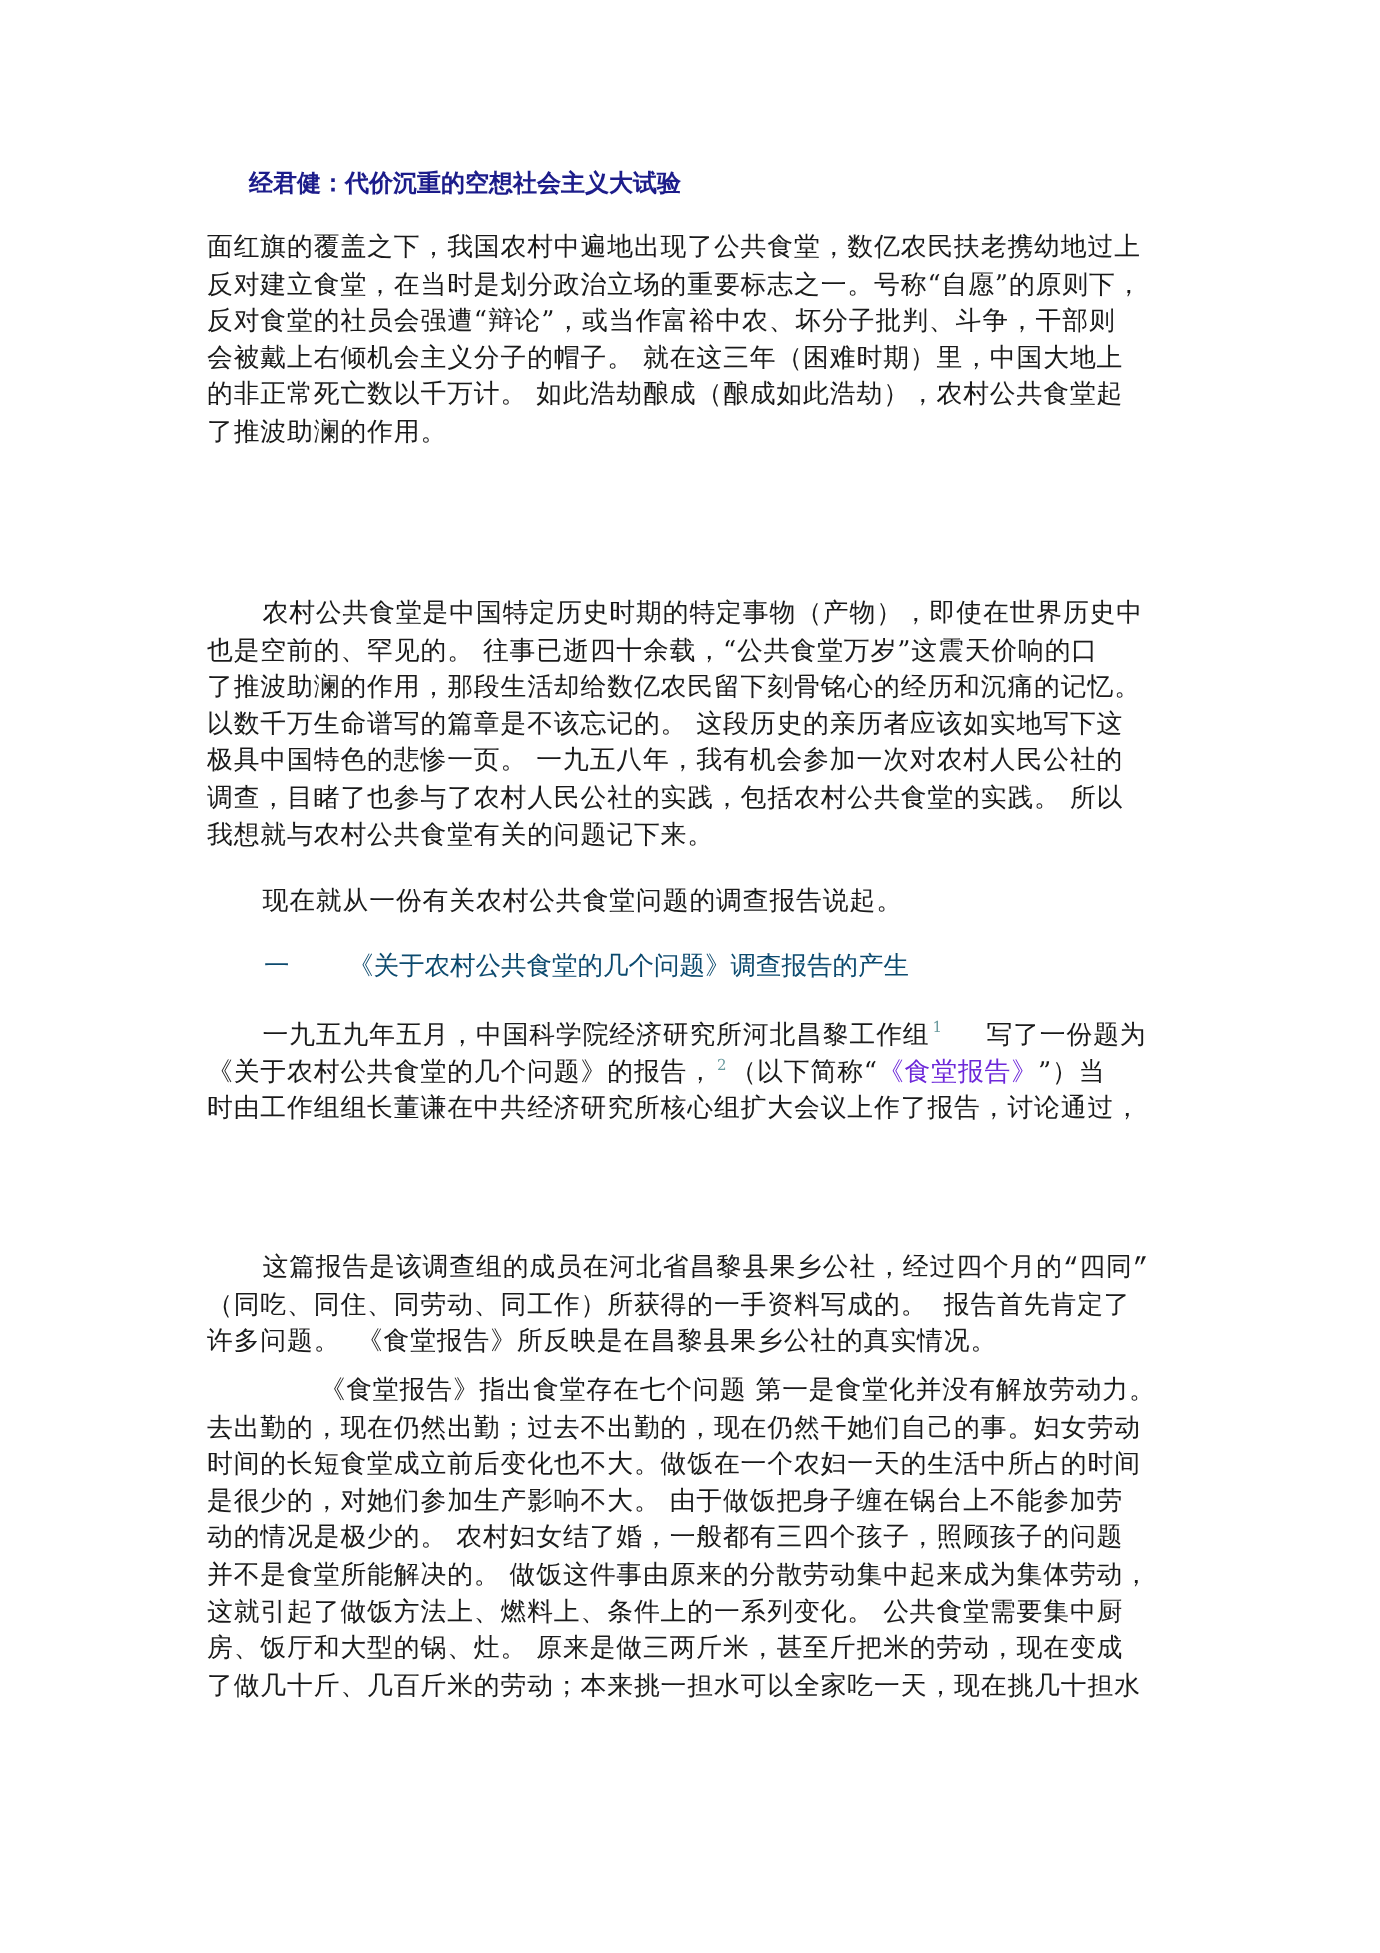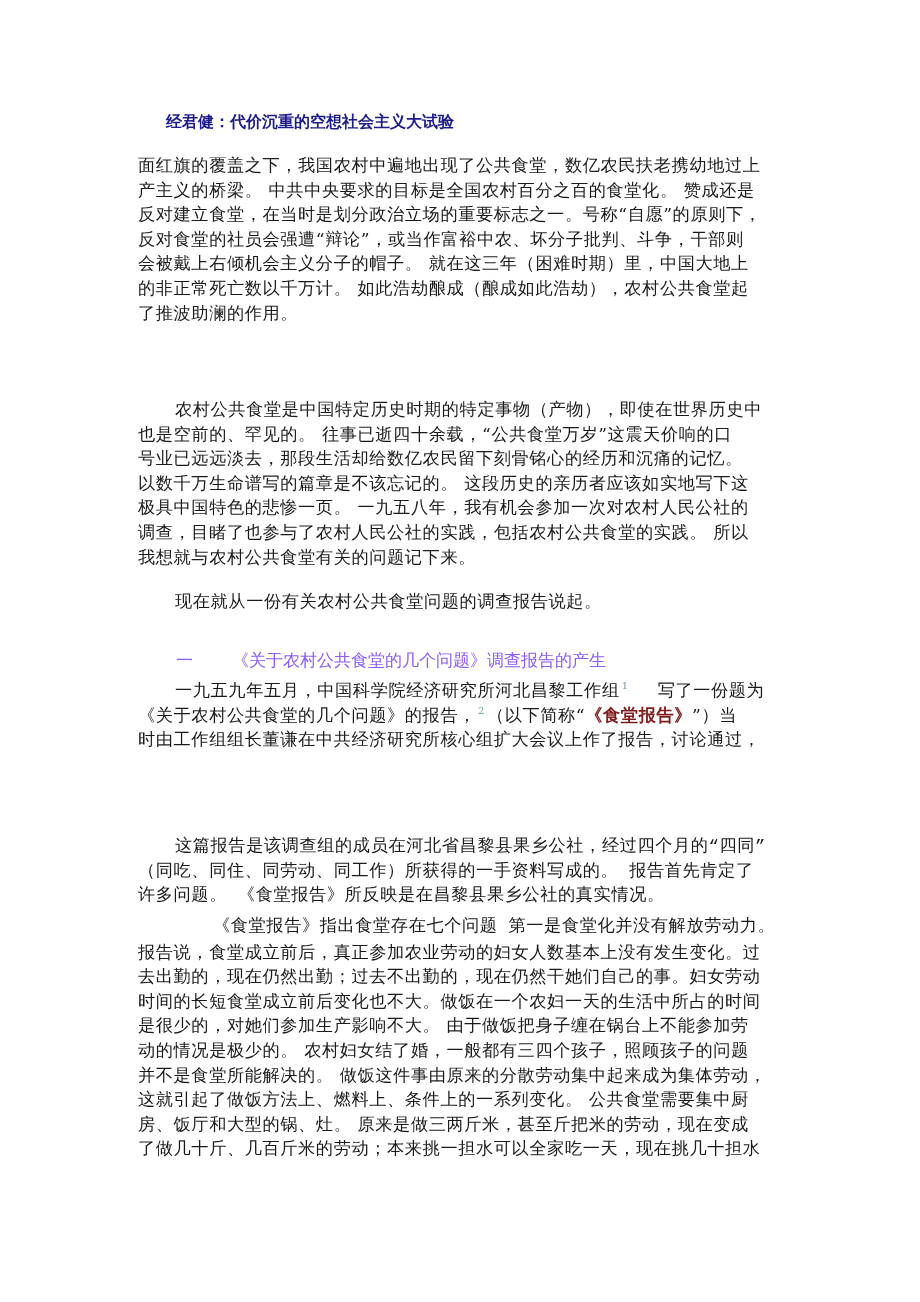--- a/index.html
+++ b/index.html
@@ -39,65 +39,63 @@
     }
     .line {
       display: block;
       height: 24.6px;
       line-height: 24.6px;
       font-size: 17.2px;
       white-space: nowrap;
       letter-spacing: 0.6px;
     }
     .indent { padding-left: 37px; }
-    .indent-wide { padding-left: 75px; font-family: Liberation Mono, monospace; }
+    .indent-wide { padding-left: 75px; }
     .heading {
       position: absolute;
       left: 38px;
-      top: 648px;
+      top: 632px;
       font-family: "DejaVu Sans", "Liberation Sans", sans-serif;
       font-size: 17px;
-      color: #8b5cf6;
+      color: #0c4a6e;
       white-space: nowrap;
       line-height: 24px;
     }
     .heading .num { display: inline-block; width: 56px; }
     .fn {
       font-size: 10px;
       vertical-align: 7px;
       color: #6a9a9e;
       margin: 0 2px;
       line-height: 0;
     }
     .link {
-      color: #7f1d1d;
-      font-weight: bold;
+      color: #6d28d9;
     }
   </style>
 </head>
 <body>
 
 <div class="page">
 
   <div class="title">经君健：代价沉重的空想社会主义大试验</div>
 
   <div class="para" style="top:153px;">
     <span class="line">面红旗的覆盖之下，我国农村中遍地出现了公共食堂，数亿农民扶老携幼地过上</span>
-    <span class="line">产主义的桥梁。 中共中央要求的目标是全国农村百分之百的食堂化。 赞成还是</span>
     <span class="line">反对建立食堂，在当时是划分政治立场的重要标志之一。号称“自愿”的原则下，</span>
     <span class="line">反对食堂的社员会强遭“辩论”，或当作富裕中农、坏分子批判、斗争，干部则</span>
     <span class="line">会被戴上右倾机会主义分子的帽子。 就在这三年（困难时期）里，中国大地上</span>
     <span class="line">的非正常死亡数以千万计。 如此浩劫酿成（酿成如此浩劫），农村公共食堂起</span>
     <span class="line">了推波助澜的作用。</span>
   </div>
 
   <div class="para" style="top:397px;">
     <span class="line indent">农村公共食堂是中国特定历史时期的特定事物（产物），即使在世界历史中</span>
     <span class="line">也是空前的、罕见的。 往事已逝四十余载，“公共食堂万岁”这震天价响的口</span>
-    <span class="line">号业已远远淡去，那段生活却给数亿农民留下刻骨铭心的经历和沉痛的记忆。</span>
+    <span class="line">了推波助澜的作用，那段生活却给数亿农民留下刻骨铭心的经历和沉痛的记忆。</span>
     <span class="line">以数千万生命谱写的篇章是不该忘记的。 这段历史的亲历者应该如实地写下这</span>
     <span class="line">极具中国特色的悲惨一页。 一九五八年，我有机会参加一次对农村人民公社的</span>
     <span class="line">调查，目睹了也参与了农村人民公社的实践，包括农村公共食堂的实践。 所以</span>
     <span class="line">我想就与农村公共食堂有关的问题记下来。</span>
   </div>
 
   <div class="para" style="top:589px;">
     <span class="line indent">现在就从一份有关农村公共食堂问题的调查报告说起。</span>
   </div>
 
@@ -116,21 +114,20 @@
   </div>
 
   <div class="para" style="top:835px;font-family:Liberation Mono, monospace;">
     <span class="line indent">这篇报告是该调查组的成员在河北省昌黎县果乡公社，经过四个月的“四同”</span>
     <span class="line">（同吃、同住、同劳动、同工作）所获得的一手资料写成的。 报告首先肯定了</span>
     <span class="line">许多问题。 《食堂报告》所反映是在昌黎县果乡公社的真实情况。</span>
   </div>
 
   <div class="para" style="top:915px;">
     <span class="line indent-wide">《食堂报告》指出食堂存在七个问题 第一是食堂化并没有解放劳动力。</span>
-    <span class="line">报告说，食堂成立前后，真正参加农业劳动的妇女人数基本上没有发生变化。过</span>
     <span class="line">去出勤的，现在仍然出勤；过去不出勤的，现在仍然干她们自己的事。妇女劳动</span>
     <span class="line">时间的长短食堂成立前后变化也不大。做饭在一个农妇一天的生活中所占的时间</span>
     <span class="line">是很少的，对她们参加生产影响不大。 由于做饭把身子缠在锅台上不能参加劳</span>
     <span class="line">动的情况是极少的。 农村妇女结了婚，一般都有三四个孩子，照顾孩子的问题</span>
     <span class="line">并不是食堂所能解决的。 做饭这件事由原来的分散劳动集中起来成为集体劳动，</span>
     <span class="line">这就引起了做饭方法上、燃料上、条件上的一系列变化。 公共食堂需要集中厨</span>
     <span class="line">房、饭厅和大型的锅、灶。 原来是做三两斤米，甚至斤把米的劳动，现在变成</span>
     <span class="line">了做几十斤、几百斤米的劳动；本来挑一担水可以全家吃一天，现在挑几十担水</span>
   </div>
 

